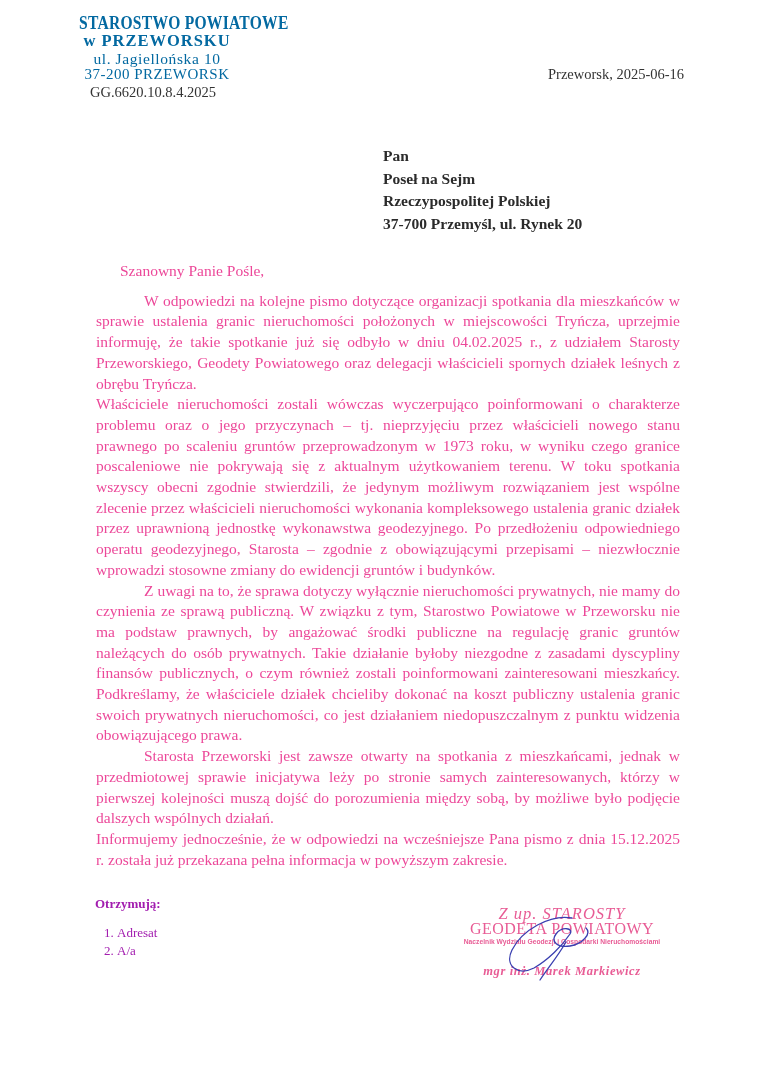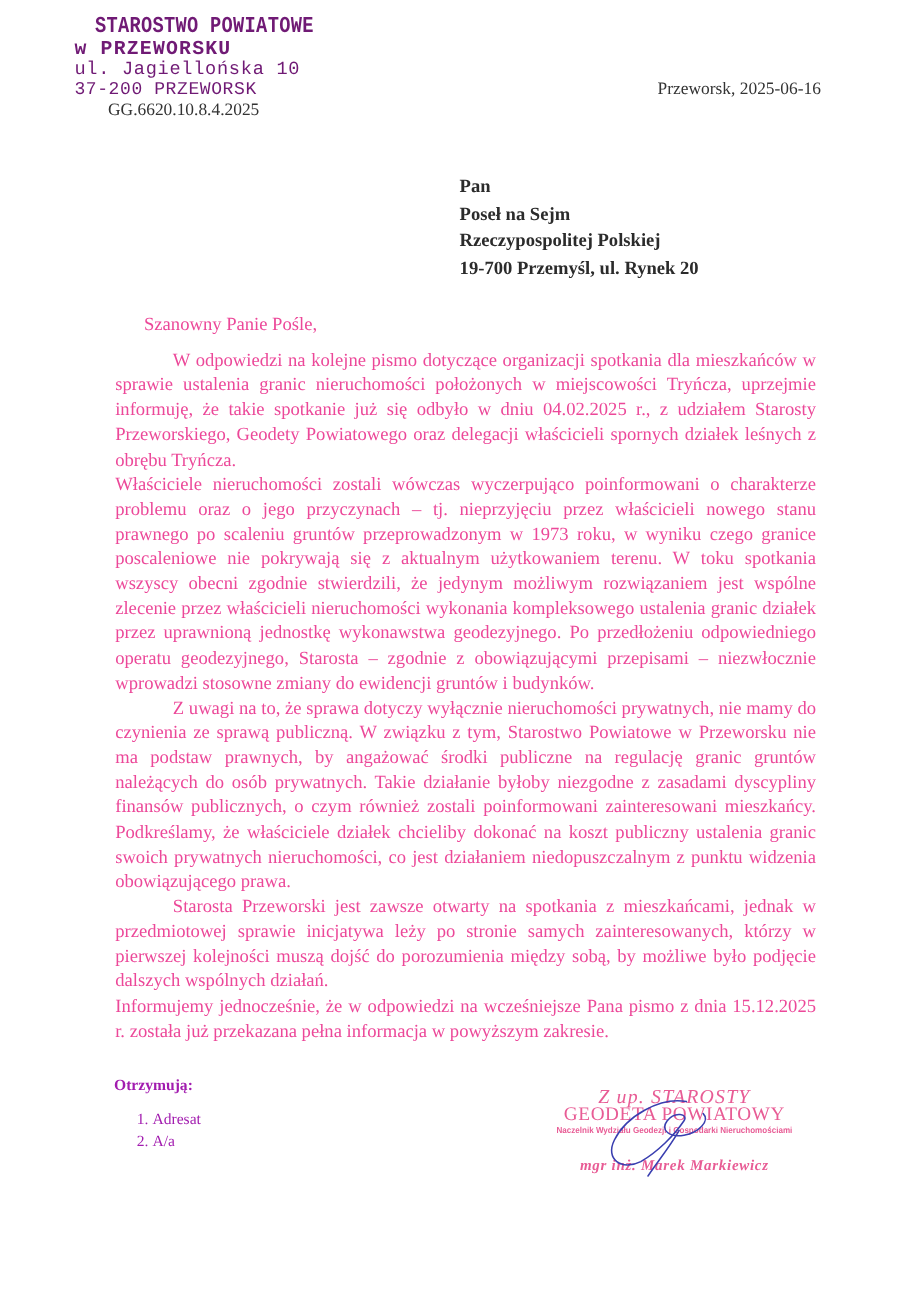--- a/index.html
+++ b/index.html
@@ -1,33 +1,33 @@
 <!DOCTYPE html>
 <html><head>
 <meta charset="utf-8">
 <style>
   html, body { margin:0; padding:0; }
   body { width:764px; height:1080px; background:#ffffff; position:relative; overflow:hidden;
          font-family:"Liberation Serif", serif; color:#2a2a2a; }
-  .stamp { position:absolute; left:62px; top:13px; width:190px; color:#701a75; font-family:Liberation Mono, monospace; line-height:1; }
+  .stamp { position:absolute; left:62px; top:13px; width:190px; text-align:center; color:#0369a1; font-family:Liberation Serif, serif; line-height:1; }
   .stamp .s1 { font-size:19px; font-weight:bold; letter-spacing:0.3px; transform:scaleX(0.82); transform-origin:center; white-space:nowrap; display:block; margin-bottom:1px; }
   .stamp .s2 { font-size:16.5px; font-weight:bold; letter-spacing:1px; display:block; margin-bottom:1px; }
   .stamp .s3 { font-size:15.5px; letter-spacing:0.6px; display:block; margin-bottom:1px; }
   .stamp .s4 { font-size:15px; letter-spacing:0.5px; display:block; }
   .signum { position:absolute; left:90px; top:84px; font-size:14.5px; color:#333; }
   .date { position:absolute; left:548px; top:66px; font-size:14.5px; color:#333; }
   .addressee { position:absolute; left:383px; top:145px; font-weight:bold; font-size:15.5px; line-height:22.5px; color:#2b2b2b; }
   .addressee div { white-space:nowrap; }
   .body-text { position:absolute; left:96px; top:261px; width:584px; font-size:15.5px; line-height:20.7px; color:#ec4899; text-align:justify; }
   .body-text p { margin:0; }
   .salutation { padding-left:24px; margin-bottom:9px !important; }
   .indent { text-indent:48px; }
   .receivers { position:absolute; left:95px; top:896px; font-size:13px; color:#a21caf; }
   .receivers .rtitle { font-weight:bold; margin-bottom:12px; }
-  .receivers ol { margin:10px; padding-left:22px; line-height:18px; }
+  .receivers ol { margin:0; padding-left:22px; line-height:18px; }
   .sigstamp { position:absolute; left:452px; top:907px; width:220px; text-align:center; color:#e85c95; }
   .sigstamp .l1 { font-family:"Liberation Serif", serif; font-size:16.5px; letter-spacing:1px; line-height:14px;font-style:italic; }
   .sigstamp .l2 { font-family:"Liberation Serif", serif; font-size:16px; letter-spacing:0.5px; line-height:15px; }
   .sigstamp .l3 { font-family:"Liberation Sans", sans-serif; font-size:7.3px; font-weight:bold; line-height:12px; white-space:nowrap; transform:scaleX(0.92); }
   .sigstamp .l4 { font-family:"Liberation Serif", serif; font-style:italic; font-weight:bold; font-size:12.5px; letter-spacing:0.6px; margin-top:16px; }
   .signature { position:absolute; left:500px; top:912px; width:110px; height:70px; }
 </style>
 </head>
 <body>
 
@@ -39,21 +39,21 @@
 </div>
 
 <div class="signum">GG.6620.10.8.4.2025</div>
 
 <div class="date">Przeworsk, 2025-06-16</div>
 
 <div class="addressee">
   <div>Pan</div>
   <div>Poseł na Sejm</div>
   <div>Rzeczypospolitej Polskiej</div>
-  <div>19-700 Przemyśl, ul. Rynek 20</div>
+  <div>37-700 Przemyśl, ul. Rynek 20</div>
 </div>
 
 <div class="body-text">
   <p class="salutation">Szanowny Panie Pośle,</p>
   <p class="indent">W odpowiedzi na kolejne pismo dotyczące organizacji spotkania dla mieszkańców w sprawie ustalenia granic nieruchomości położonych w miejscowości Tryńcza, uprzejmie informuję, że takie spotkanie już się odbyło w dniu 04.02.2025 r., z udziałem Starosty Przeworskiego, Geodety Powiatowego oraz delegacji właścicieli spornych działek leśnych z obrębu Tryńcza.</p>
   <p>Właściciele nieruchomości zostali wówczas wyczerpująco poinformowani o charakterze problemu oraz o jego przyczynach – tj. nieprzyjęciu przez właścicieli nowego stanu prawnego po scaleniu gruntów przeprowadzonym w 1973 roku, w wyniku czego granice poscaleniowe nie pokrywają się z aktualnym użytkowaniem terenu. W toku spotkania wszyscy obecni zgodnie stwierdzili, że jedynym możliwym rozwiązaniem jest wspólne zlecenie przez właścicieli nieruchomości wykonania kompleksowego ustalenia granic działek przez uprawnioną jednostkę wykonawstwa geodezyjnego. Po przedłożeniu odpowiedniego operatu geodezyjnego, Starosta – zgodnie z obowiązującymi przepisami – niezwłocznie wprowadzi stosowne zmiany do ewidencji gruntów i budynków.</p>
   <p class="indent">Z uwagi na to, że sprawa dotyczy wyłącznie nieruchomości prywatnych, nie mamy do czynienia ze sprawą publiczną. W związku z tym, Starostwo Powiatowe w Przeworsku nie ma podstaw prawnych, by angażować środki publiczne na regulację granic gruntów należących do osób prywatnych. Takie działanie byłoby niezgodne z zasadami dyscypliny finansów publicznych, o czym również zostali poinformowani zainteresowani mieszkańcy. Podkreślamy, że właściciele działek chcieliby dokonać na koszt publiczny ustalenia granic swoich prywatnych nieruchomości, co jest działaniem niedopuszczalnym z punktu widzenia obowiązującego prawa.</p>
   <p class="indent">Starosta Przeworski jest zawsze otwarty na spotkania z mieszkańcami, jednak w przedmiotowej sprawie inicjatywa leży po stronie samych zainteresowanych, którzy w pierwszej kolejności muszą dojść do porozumienia między sobą, by możliwe było podjęcie dalszych wspólnych działań.</p>
   <p>Informujemy jednocześnie, że w odpowiedzi na wcześniejsze Pana pismo z dnia 15.12.2025 r. została już przekazana pełna informacja w powyższym zakresie.</p>
 </div>

